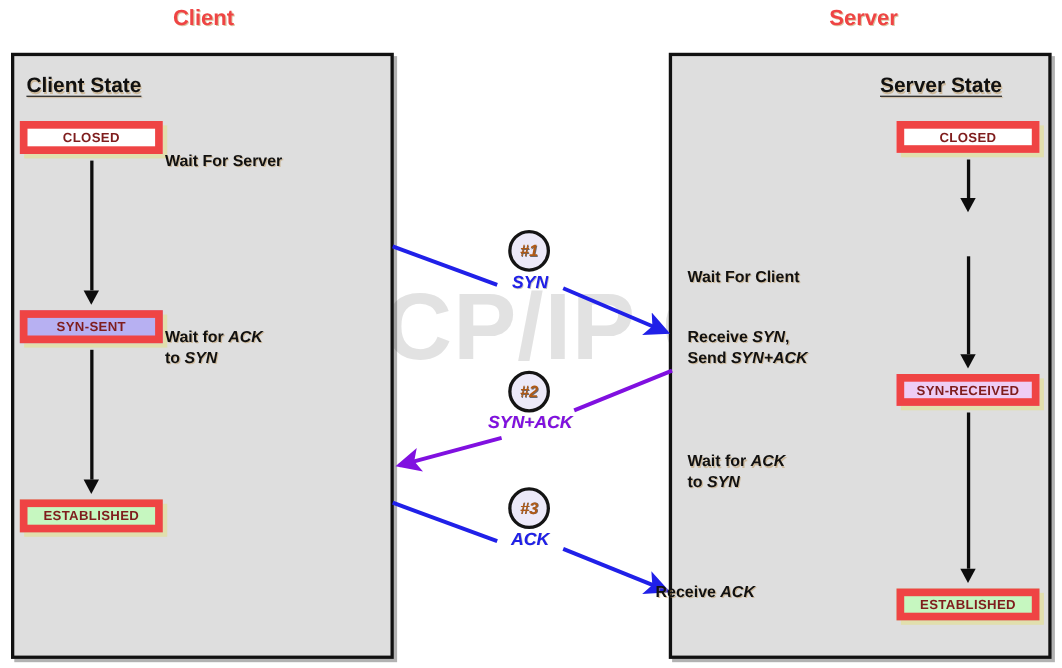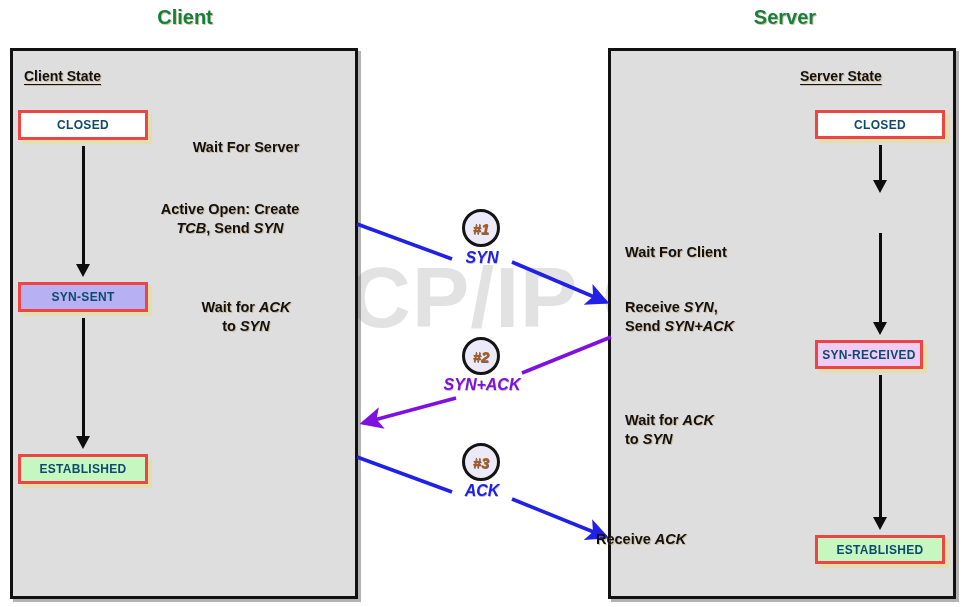--- a/index.html
+++ b/index.html
@@ -35,21 +35,21 @@
     z-index: 1;
     user-select: none;
   }
 
   
   .panel-title {
     position: absolute;
     top: 6px;
     font-size: 20px;
     font-weight: bold;
-    color: #15803d;
+    color: #ef4444;
     text-align: center;
     text-shadow: 1px 1px 0 rgba(190,150,90,0.55);
     z-index: 6;
   }
   #client-title { left: 10px;  width: 350px; }
   #server-title { left: 610px; width: 350px; }
 
   
   .panel {
     position: absolute;
@@ -58,41 +58,41 @@
     box-sizing: border-box;
     box-shadow: 3px 3px 0 rgba(0,0,0,0.30);
     z-index: 2;
   }
   #client-panel { left: 10px;  top: 48px; width: 348px; height: 551px; }
   #server-panel { left: 608px; top: 48px; width: 348px; height: 551px; }
 
   
   .state-heading {
     position: absolute;
-    font-size: 14px;
+    font-size: 19px;
     font-weight: bold;
     color: #111111;
     text-decoration: underline;
     text-underline-offset: 3px;
     white-space: nowrap;
     text-shadow: 1px 1px 0 rgba(190,150,90,0.5);
     z-index: 7;
   }
 
   
   .state-box {
     position: absolute;
-    border: 3px solid #ef4444;
+    border: 7px solid #ef4444;
     box-sizing: border-box;
     display: flex;
     align-items: center;
     justify-content: center;
     font-size: 12px;
     font-weight: bold;
-    color: #0c4a6e;
+    color: #7f1d1d;
     letter-spacing: 0.3px;
     white-space: nowrap;
     box-shadow: 4px 4px 0 rgba(224,222,170,0.95);
     z-index: 7;
   }
 
   
   .v-arrow {
     position: absolute;
     z-index: 6;
@@ -122,21 +122,21 @@
     position: absolute;
     font-size: 14.5px;
     font-weight: bold;
     color: #111111;
     line-height: 1.30;
     white-space: pre-line;
     text-shadow: 1px 1px 0 rgba(190,150,90,0.5);
     z-index: 7;
   }
   .event-label .it { font-style: italic; }
-  .align-right { text-align: center; }
+  .align-right { text-align: left; }
   .align-left  { text-align: left; }
 
   
   #msg-layer {
     position: absolute;
     left: 0; top: 0;
     width: 965px; height: 607px;
     z-index: 4;
     pointer-events: none;
   }
@@ -196,33 +196,32 @@
     <div class="head"></div>
   </div>
 
   <div class="v-arrow" style="left:18px; top:318px; width:130px; height:131px;">
     <div class="shaft" style="height:118px;"></div>
     <div class="head"></div>
   </div>
 
   <div class="event-label align-right" style="left:150px; top:138px; width:192px;">Wait For Server</div>
 
-  <div class="event-label align-right" style="left:118px; top:200px; width:224px;">Active Open: Create<br><span class="it">TCB</span>, Send <span class="it">SYN</span></div>
 
   <div class="event-label align-right" style="left:150px; top:298px; width:192px;">Wait for <span class="it">ACK</span><br>to <span class="it">SYN</span></div>
 
 
   <div class="panel" id="server-panel"></div>
 
   <div class="state-heading" style="left:800px; top:68px;">Server State</div>
 
   <div class="state-box" style="left:815px; top:110px; width:130px; height:29px; background:#ffffff;">CLOSED</div>
 
 
-  <div class="state-box" style="left:815px; top:340px; width:108px; height:29px; background:#eecdf5;">SYN-RECEIVED</div>
+  <div class="state-box" style="left:815px; top:340px; width:130px; height:29px; background:#eecdf5;">SYN-RECEIVED</div>
 
   <div class="state-box" style="left:815px; top:535px; width:130px; height:29px; background:#c6f7c0;">ESTABLISHED</div>
 
   <div class="v-arrow" style="left:815px; top:145px; width:130px; height:48px;">
     <div class="shaft" style="height:35px;"></div>
     <div class="head"></div>
   </div>
 
   <div class="v-arrow" style="left:815px; top:233px; width:130px; height:102px;">
     <div class="shaft" style="height:89px;"></div>

